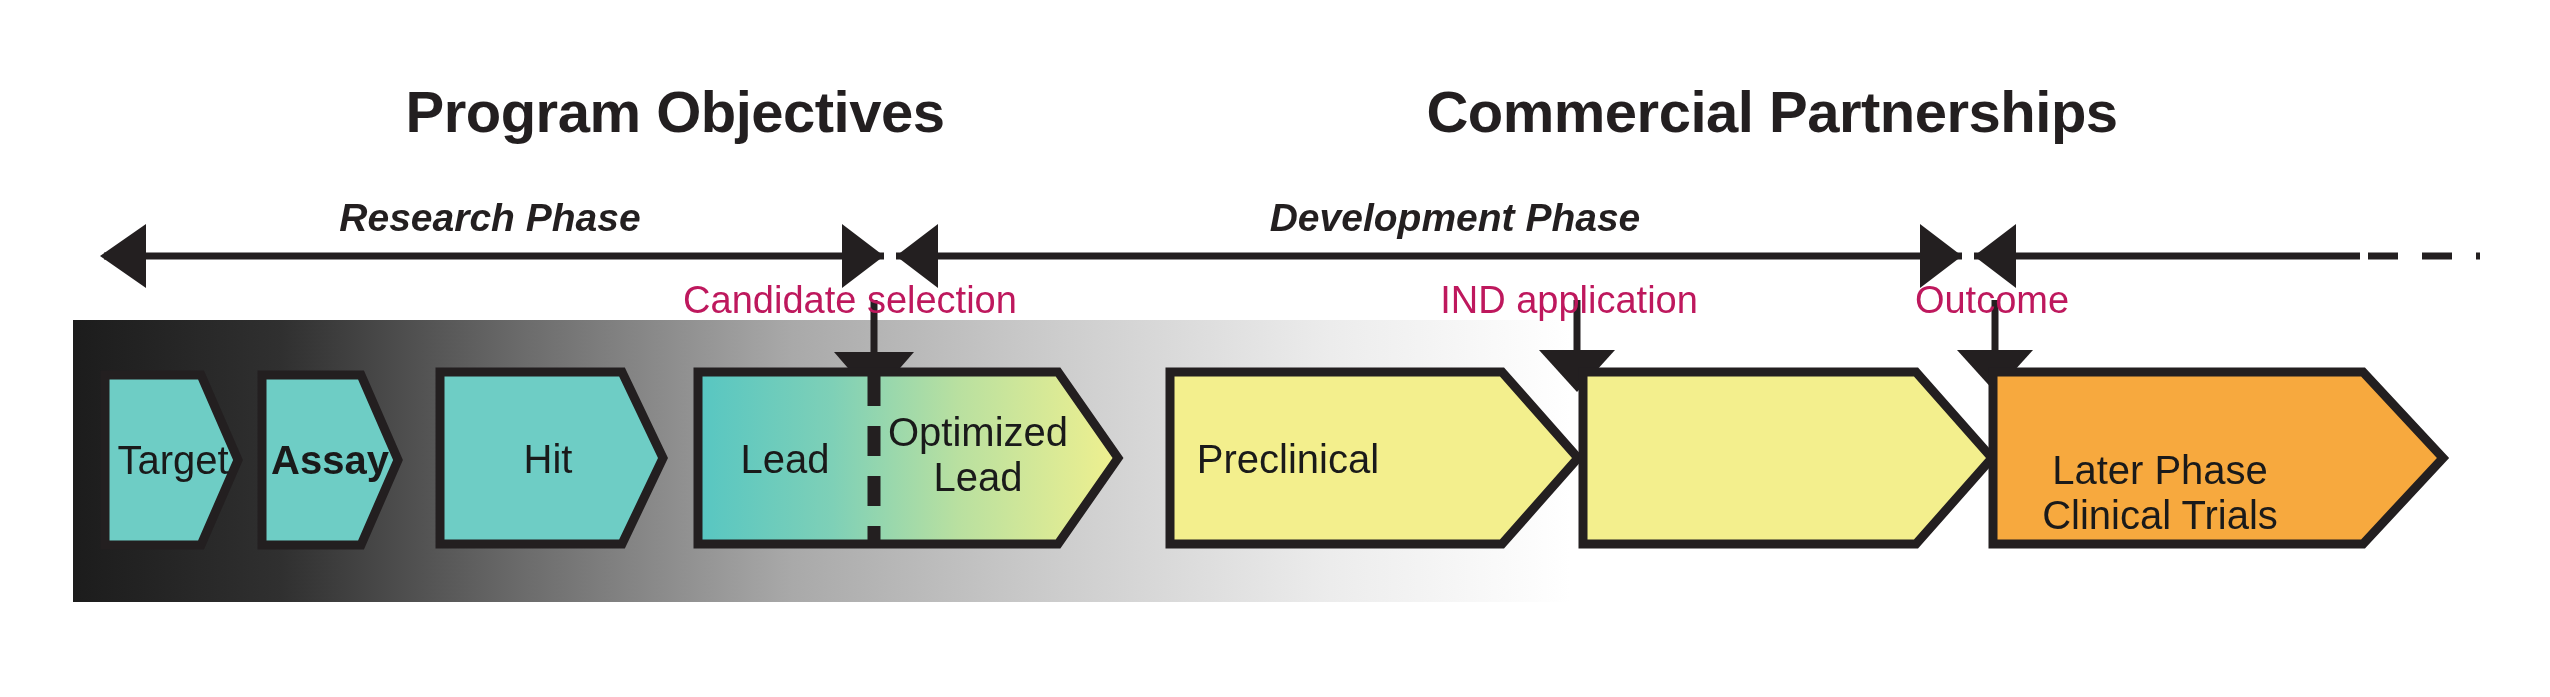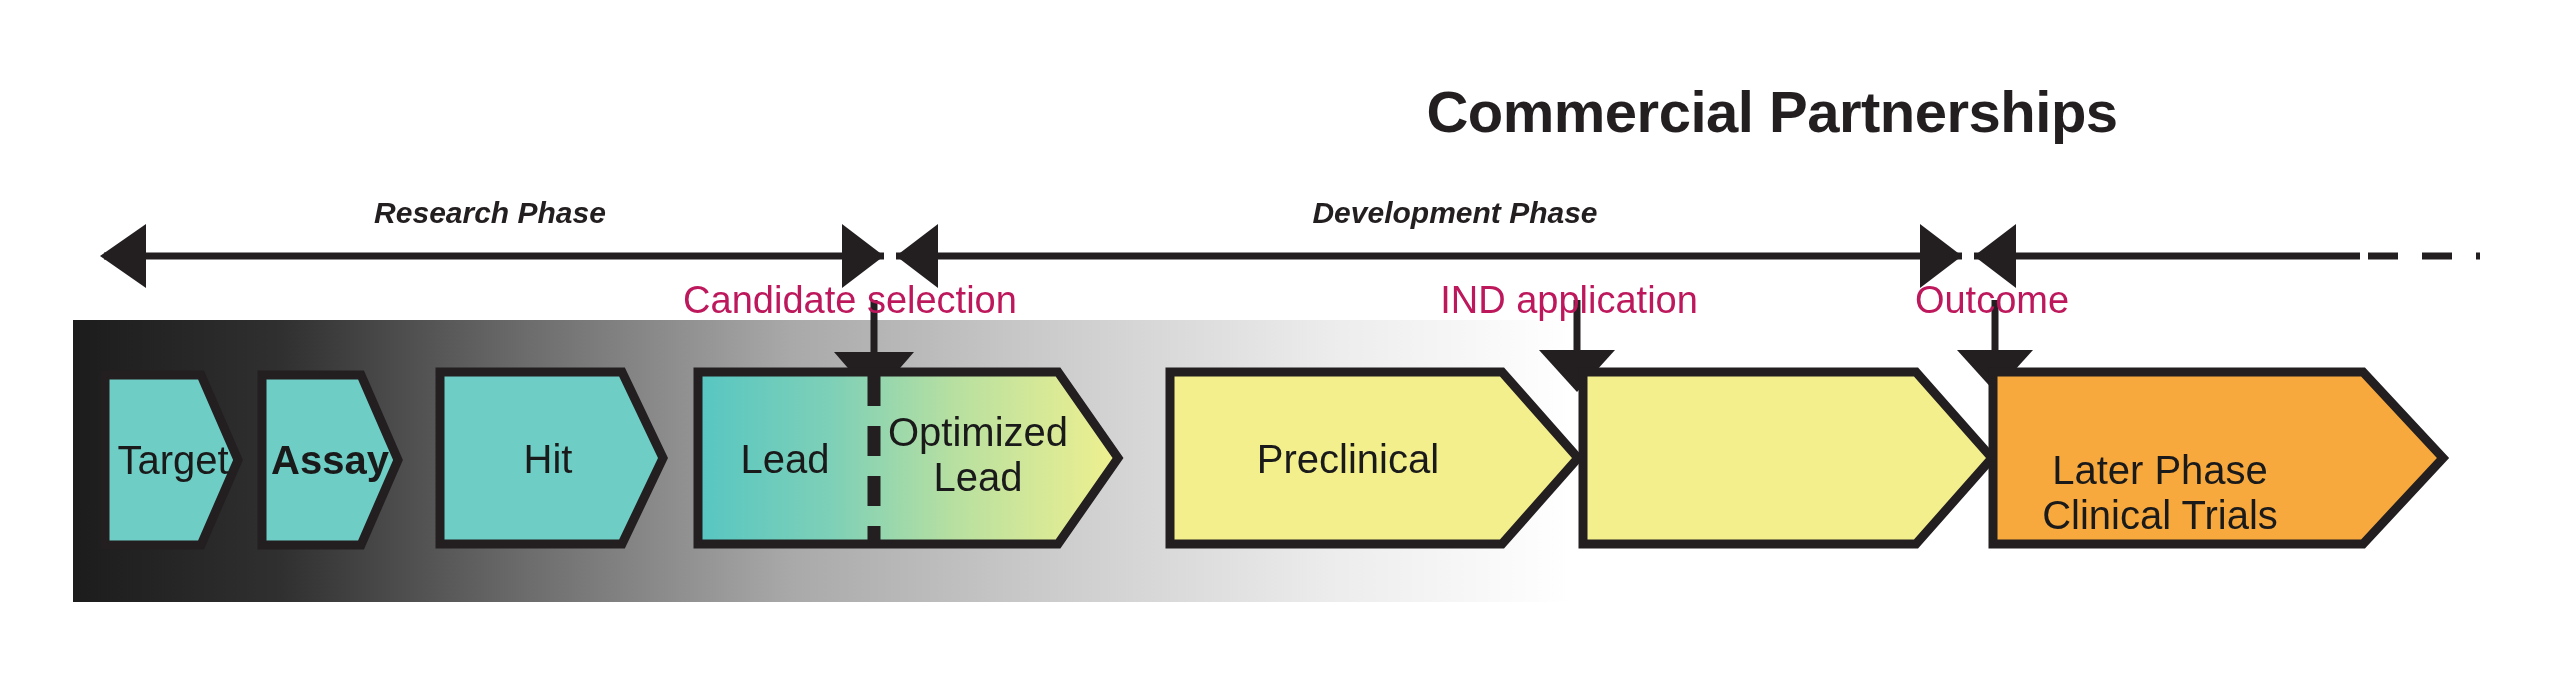--- a/index.html
+++ b/index.html
@@ -32,21 +32,21 @@
     color: #231f20;
     white-space: nowrap;
     transform: translateX(-50%);
     letter-spacing: -0.5px;
   }
   .phase-label {
     position: absolute;
     font-family: "Liberation Sans", sans-serif;
     font-weight: bold;
     font-style: italic;
-    font-size: 30px;
+    font-size: 39px;
     color: #231f20;
     white-space: nowrap;
     transform: translateX(-50%);
   }
   .annot {
     position: absolute;
     font-family: "Liberation Sans", sans-serif;
     font-weight: normal;
     font-size: 38px;
     color: #be185d;
@@ -130,32 +130,33 @@
       <line x1="874" y1="376" x2="874" y2="540" stroke="#231f20" stroke-width="13" stroke-dasharray="30 20"></line>
 
       <polygon points="1170,372 1502,372 1578,458 1502,544 1170,544" fill="#f3ef8d" stroke="#231f20" stroke-width="9" stroke-linejoin="miter"></polygon>
 
       <polygon points="1583,372 1916,372 1992,458 1916,544 1583,544" fill="#f3ef8d" stroke="#231f20" stroke-width="9" stroke-linejoin="miter"></polygon>
 
       <polygon points="1993,372 2363,372 2443,458 2363,544 1993,544" fill="#f7a93e" stroke="#231f20" stroke-width="9" stroke-linejoin="miter"></polygon>
     </g>
   </svg>
 
+  <div class="hdr" style="left:675px; top:78px;">Program Objectives</div>
   <div class="hdr" style="left:1772px; top:78px;">Commercial Partnerships</div>
 
   <div class="phase-label" style="left:490px; top:196px;">Research Phase</div>
   <div class="phase-label" style="left:1455px; top:196px;">Development Phase</div>
 
   <div class="annot" style="left:850px; top:279px;">Candidate selection</div>
   <div class="annot" style="left:1569px; top:279px;">IND application</div>
   <div class="annot" style="left:1992px; top:279px;">Outcome</div>
 
   <div class="stage-text" style="left:173px; top:460px;">Target</div>
   <div class="stage-text" style="left:330px; top:460px;font-weight:bold;">Assay</div>
   <div class="stage-text" style="left:548px; top:459px;">Hit</div>
   <div class="stage-text" style="left:785px; top:459px;">Lead</div>
   <div class="stage-text" style="left:978px; top:455px;">Optimized
 Lead</div>
-  <div class="stage-text" style="left:1348px; top:459px;">Preclinical</div>
+  <div class="stage-text" style="left:1288px; top:459px;">Preclinical</div>
   <div class="stage-text" style="left:2160px; top:458px;margin-top:35px;">Later Phase
 Clinical Trials</div>
 
 </div>
 
 </body></html>

